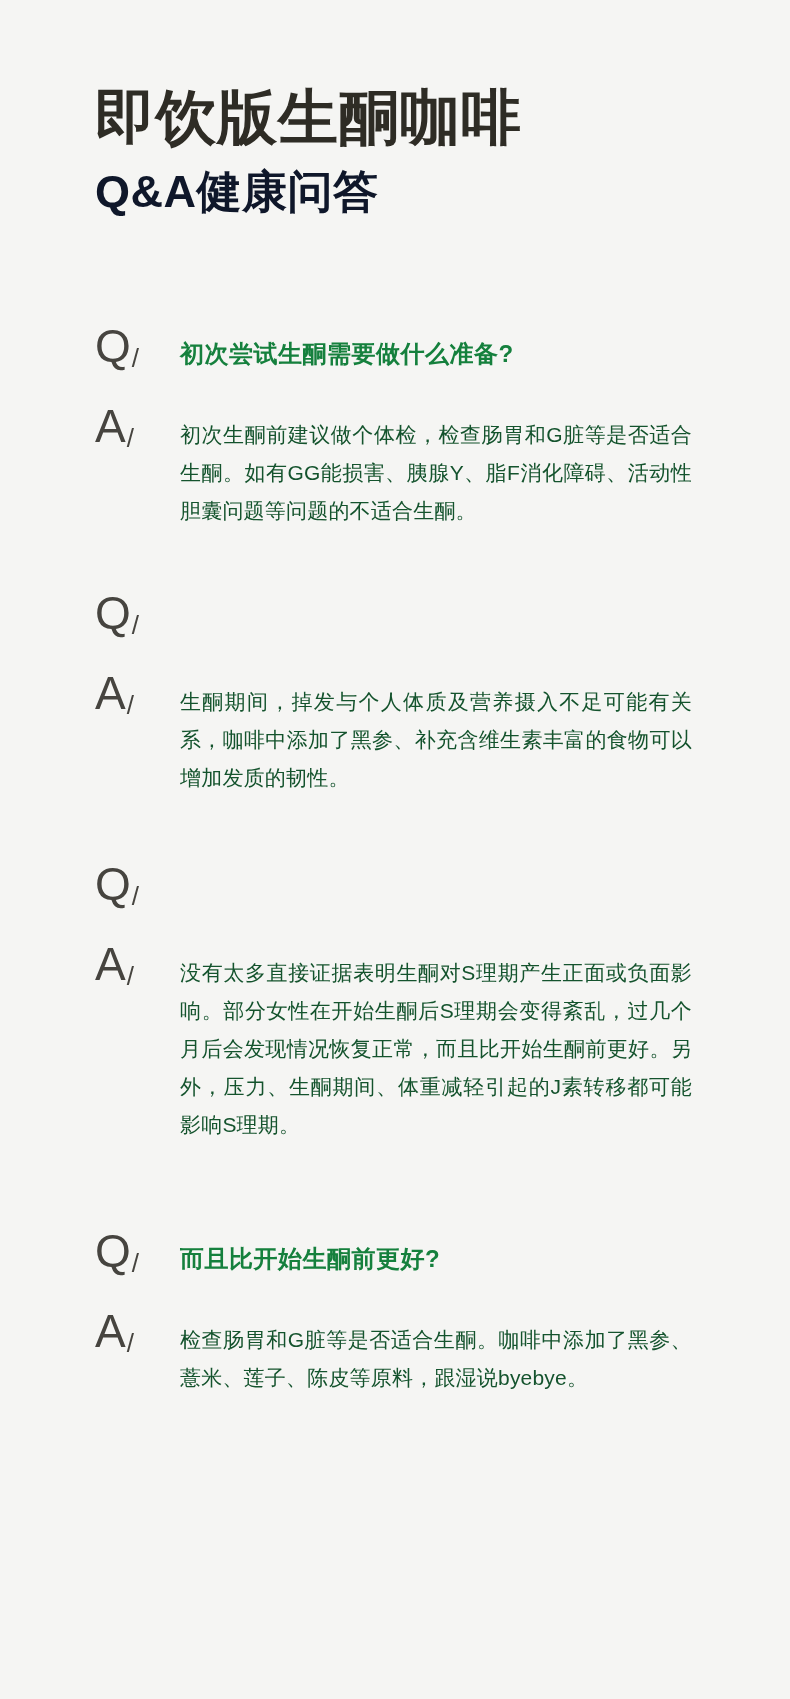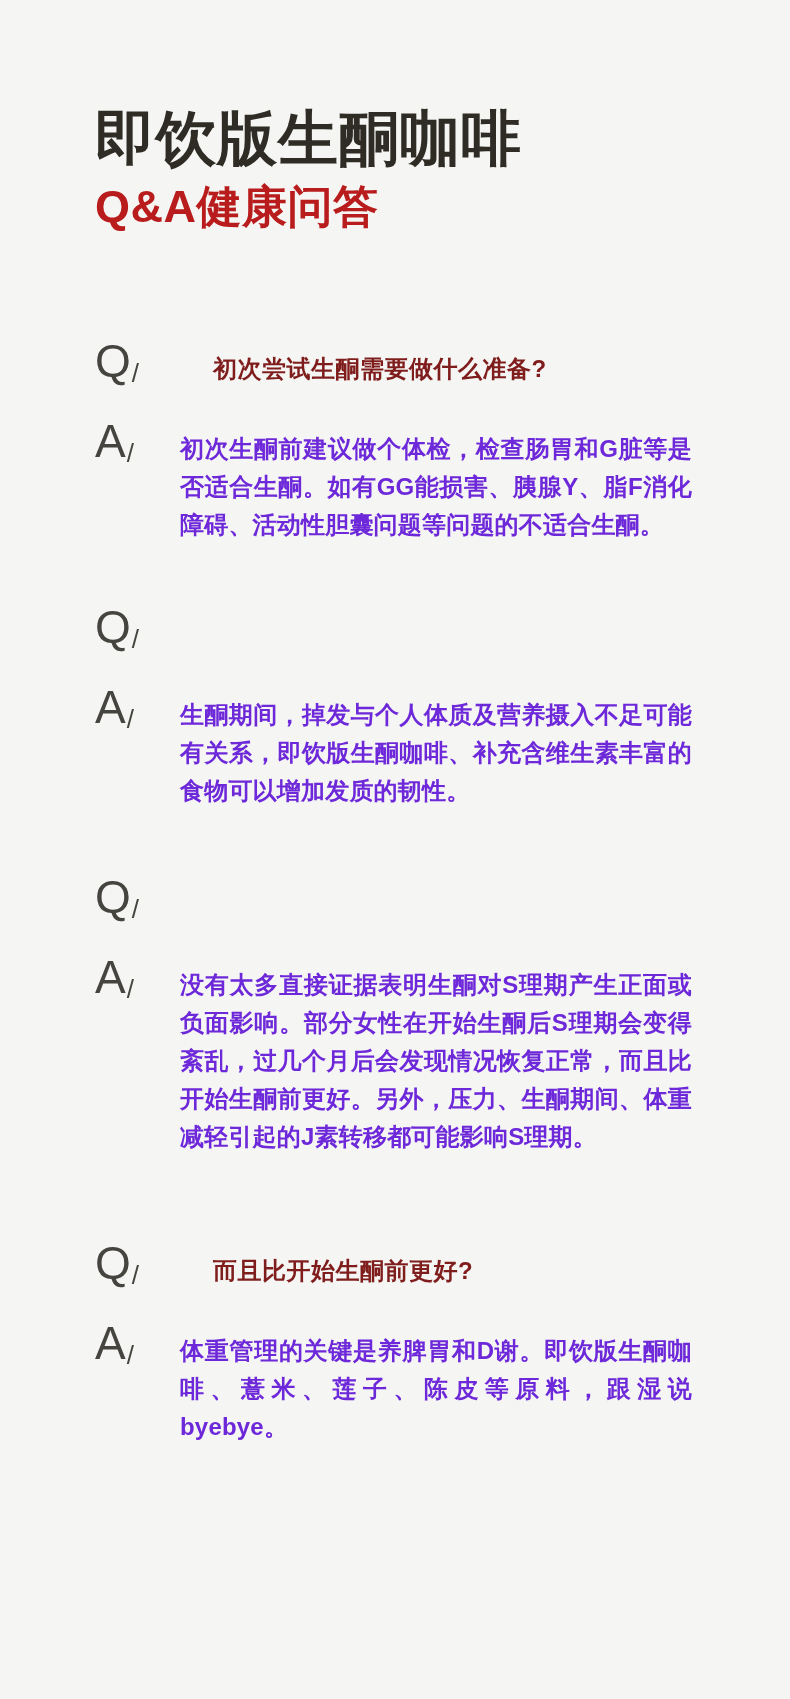--- a/index.html
+++ b/index.html
@@ -6,36 +6,36 @@
   html, body { width: 790px; }
   body {
     height: 1699px;
     background: #f5f5f3;
     font-family: "Liberation Sans", "DejaVu Sans", sans-serif;
     overflow: hidden;
   }
   .page {
     width: 790px;
     height: 1699px;
-    padding: 105px 98px 0 95px;
+    padding: 84px 98px 0 95px;
   }
   
   .title {
     font-size: 60px;
     font-weight: 900;
     color: #2e2c25;
     line-height: 1.12;
     letter-spacing: 1px;
   }
   .subtitle {
     font-size: 45px;
     font-weight: 900;
-    color: #b91c1c;
+    color: #0f172a;
     line-height: 1.2;
-    margin-top: 8px;
+    margin-top: 14px;
     letter-spacing: 0.5px;
   }
   
   .qa-list { margin-top: 100px; }
   .qa-block { }
   .qa-block + .qa-block { margin-top: 56px; }
   #qa-2 { margin-top: 56px; }
   #qa-3 { margin-top: 60px; }
   #qa-4 { margin-top: 80px; }
 
@@ -58,29 +58,28 @@
   .m-slash {
     font-size: 26px;
     font-weight: 200;
     display: inline-block;
     transform: translateY(5px);
     margin-left: 1px;
   }
   .question {
     font-size: 24px;
     font-weight: bold;
-    color: #7f1d1d;
+    color: #15803d;
     line-height: 1.3;
     letter-spacing: 0.5px;
-    margin-left: 33px;
   }
   .answer {
-    font-size: 24px;
-    font-weight: bold;
-    color: #6d28d9;
+    font-size: 21px;
+    font-weight: normal;
+    color: #14532d;
     line-height: 38px;
     text-align: justify;
     letter-spacing: 0.2px;
     width: 512px;
   }
 </style>
 </head>
 <body>
 
 <div class="page">
@@ -102,39 +101,39 @@
         <p class="answer">初次生酮前建议做个体检，检查肠胃和G脏等是否适合生酮。如有GG能损害、胰腺Y、脂F消化障碍、活动性胆囊问题等问题的不适合生酮。</p>
       </div>
     </section>
 
     <section class="qa-block" id="qa-2">
       <div class="qa-row">
         <div class="marker"><span class="m-letter">Q</span><span class="m-slash">/</span></div>
       </div>
       <div class="qa-row answer-row">
         <div class="marker"><span class="m-letter">A</span><span class="m-slash">/</span></div>
-        <p class="answer">生酮期间，掉发与个人体质及营养摄入不足可能有关系，即饮版生酮咖啡、补充含维生素丰富的食物可以增加发质的韧性。</p>
+        <p class="answer">生酮期间，掉发与个人体质及营养摄入不足可能有关系，咖啡中添加了黑参、补充含维生素丰富的食物可以增加发质的韧性。</p>
       </div>
     </section>
 
     <section class="qa-block" id="qa-3">
       <div class="qa-row">
         <div class="marker"><span class="m-letter">Q</span><span class="m-slash">/</span></div>
       </div>
       <div class="qa-row answer-row">
         <div class="marker"><span class="m-letter">A</span><span class="m-slash">/</span></div>
         <p class="answer">没有太多直接证据表明生酮对S理期产生正面或负面影响。部分女性在开始生酮后S理期会变得紊乱，过几个月后会发现情况恢复正常，而且比开始生酮前更好。另外，压力、生酮期间、体重减轻引起的J素转移都可能影响S理期。</p>
       </div>
     </section>
 
     <section class="qa-block" id="qa-4">
       <div class="qa-row">
         <div class="marker"><span class="m-letter">Q</span><span class="m-slash">/</span></div>
         <h2 class="question">而且比开始生酮前更好?</h2>
       </div>
       <div class="qa-row answer-row">
         <div class="marker"><span class="m-letter">A</span><span class="m-slash">/</span></div>
-        <p class="answer">体重管理的关键是养脾胃和D谢。即饮版生酮咖啡、薏米、莲子、陈皮等原料，跟湿说byebye。</p>
+        <p class="answer">检查肠胃和G脏等是否适合生酮。咖啡中添加了黑参、薏米、莲子、陈皮等原料，跟湿说byebye。</p>
       </div>
     </section>
 
   </div>
 </div>
 
 </body></html>

